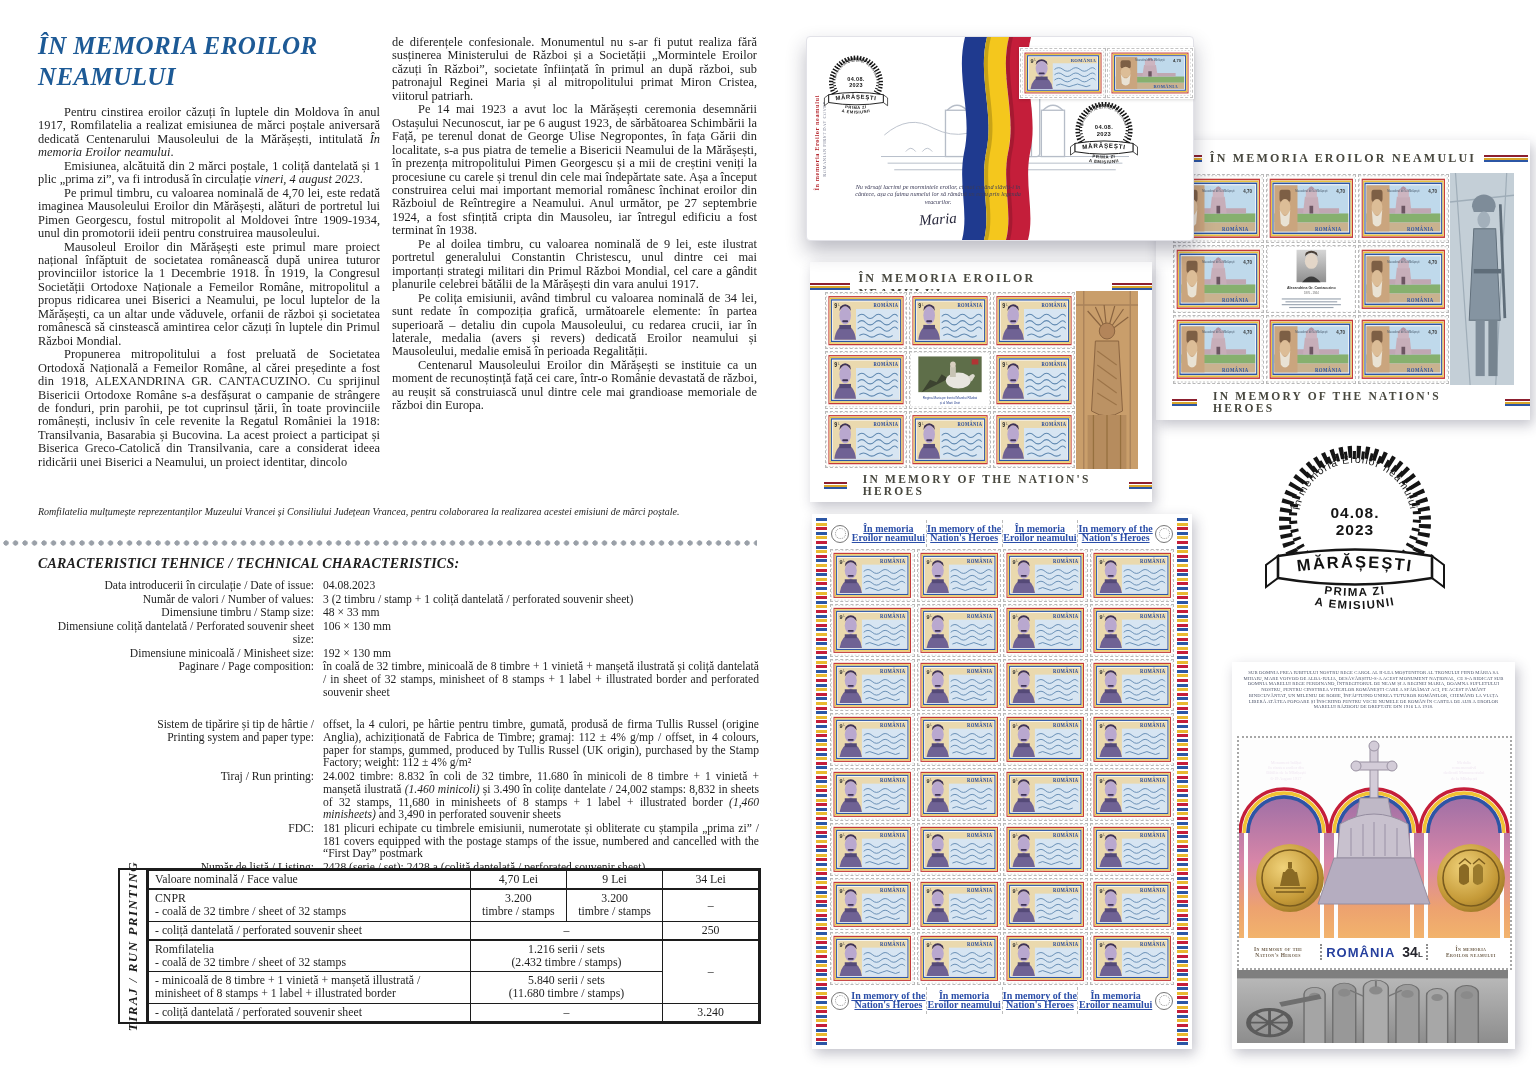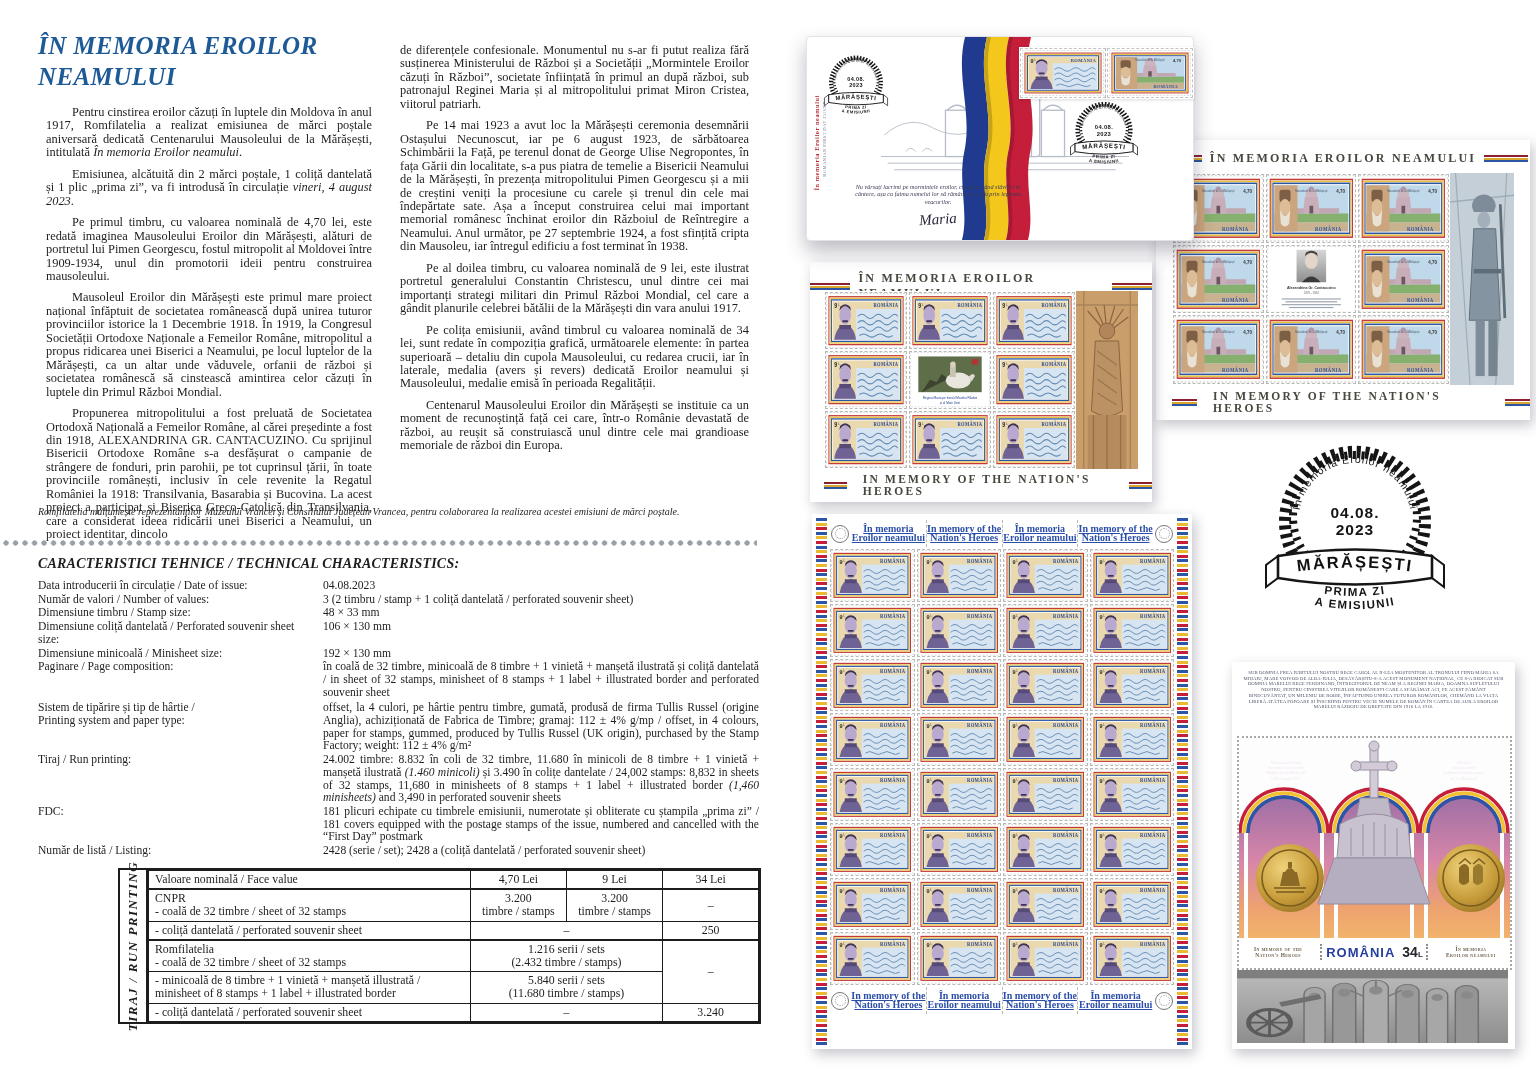--- a/index.html
+++ b/index.html
@@ -5,36 +5,36 @@
   html,body{margin:0;padding:0;background:#ffffff;}
   #page{position:relative;width:1536px;height:1075px;background:#fff;overflow:hidden;
         font-family:"Liberation Serif","DejaVu Serif",serif;color:#1e1e1e;}
 
   
   .col{position:absolute;text-align:justify;font-size:12.4px;line-height:13.45px;}
   #col1{left:38px;top:30px;width:342px;}
   #col2{left:392px;top:36px;width:365px;}
   .page-title{color:#1d5a96;font-size:25px;line-height:31px;font-weight:bold;font-style:italic;
               letter-spacing:.4px;margin:0 0 14px 0;text-align:left;}
-  .para{margin:8px;text-indent:26px;}
+  .para{margin:0;text-indent:26px;}
   .para.noindent{text-indent:0;}
   .b{font-weight:normal}.i{font-style:italic}
   #ack{left:38px;top:505px;width:719px;position:absolute;font-size:10px;line-height:13.8px;
        text-align:justify;}
   #dotline{position:absolute;left:3px;top:540px;width:754px;height:7px;
            background:radial-gradient(circle at 3px 3px,#9aa0a8 2.4px,rgba(0,0,0,0) 2.9px);
            background-size:9.5px 7px;background-repeat:repeat-x;}
 
   
   #tech-head{position:absolute;left:38px;top:556px;font-size:14px;font-weight:bold;font-style:italic;
              letter-spacing:.2px;}
   #tech-rows{position:absolute;left:38px;top:579px;width:721px;font-size:11.6px;line-height:12.7px;}
   .spec-row{display:flex;margin-top:1px;}
-  .spec-row.gap{margin-top:3px;}
-  .spec-label{width:276px;flex:0 0 276px;padding-right:9px;white-space:pre-line;}
+  .spec-row.gap{margin-top:20px;}
+  .spec-label{width:276px;flex:0 0 276px;text-align:right;padding-right:9px;white-space:pre-line;}
   .spec-value{flex:1;text-align:justify;}
 
   
   #run-table{position:absolute;left:118px;top:868px;width:639px;display:flex;border:2px solid #1c1c1c;
              background:#fff;font-size:11.8px;line-height:13.2px;}
   #side-cell{flex:0 0 26px;border-right:2px solid #1c1c1c;position:relative;}
   #side-label{position:absolute;left:50%;top:50%;transform:translate(-50%,-50%) rotate(-90deg);
               white-space:nowrap;font-weight:bold;letter-spacing:1.5px;font-size:13px;font-style:italic;}
   #run-table table{border-collapse:collapse;width:611px;}
   #run-table td{border:1px solid #1c1c1c;padding:2px 6px;vertical-align:middle;margin-top:29px;}

